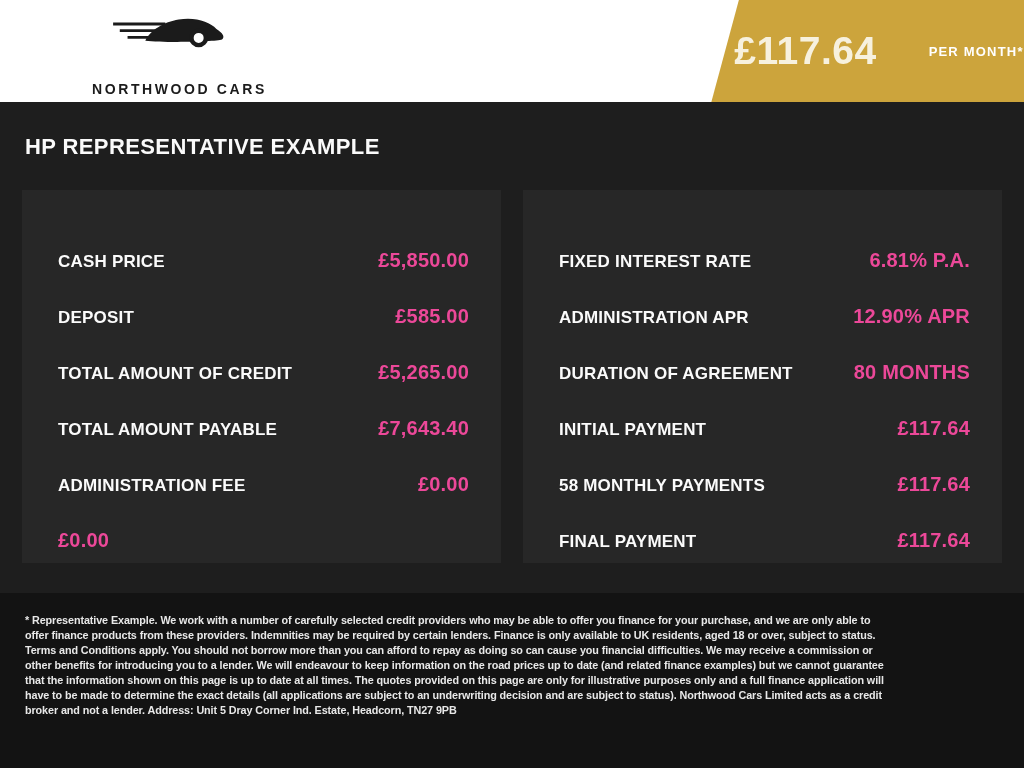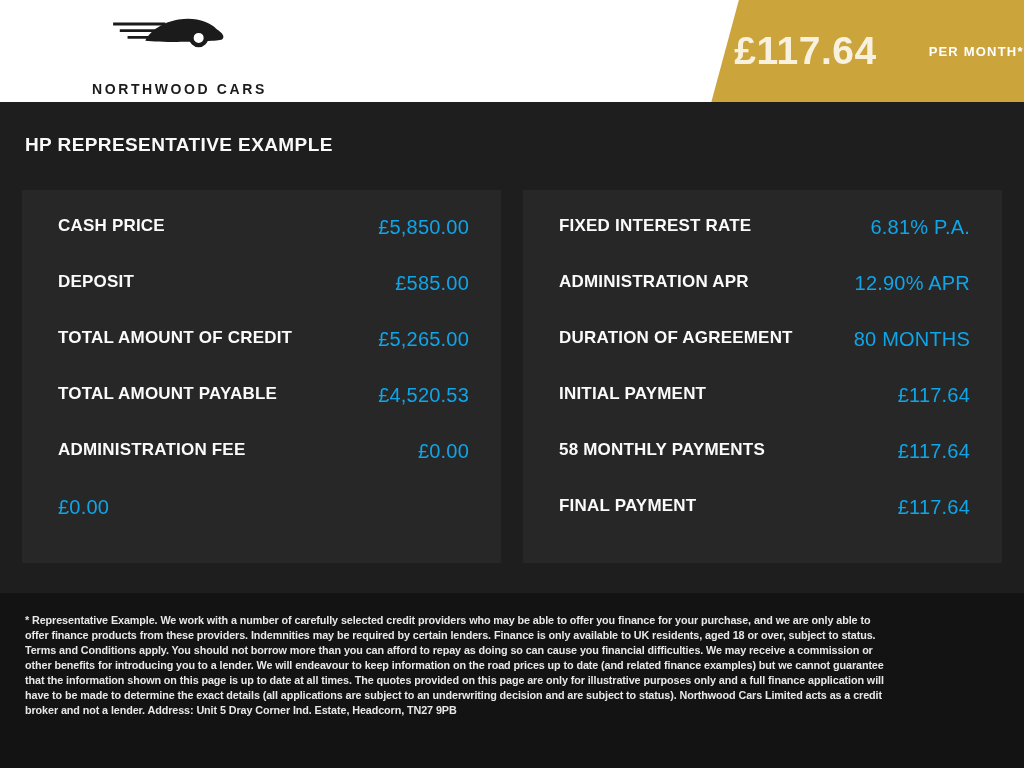--- a/index.html
+++ b/index.html
@@ -50,42 +50,42 @@
   }
 
   
   .content {
     position: absolute; top: 102px; left: 0;
     width: 1024px; height: 491px;
     background: #1E1E1E;
   }
   .page-title {
     position: absolute; left: 25px; top: 32px;
-    font-size: 19px; font-weight: bold; color: #FAFAFA;
+    font-size: 22px; font-weight: bold; color: #FAFAFA;
     letter-spacing: 0.4px;
   }
   .panels {
     position: absolute; left: 22px; top: 88px;
     width: 980px; display: flex; gap: 22px;
   }
   .panel {
     flex: 1; height: 373px;
     background: #272727;
     padding: 26px 32px 0 36px;
   }
   .row {
     height: 56px;
-    display: flex; align-items: flex-start; justify-content: space-between;
+    display: flex; align-items: flex-end; justify-content: space-between;
   }
   .row-label {
     font-size: 17px; font-weight: bold; color: #FBFBFB;
     letter-spacing: 0.2px; white-space: nowrap;
   }
   .row-value {
-    font-size: 20px; font-weight: normal; color: #0ea5e9;
+    font-size: 20px; font-weight: bold; color: #ec4899;
     letter-spacing: 0.2px; white-space: nowrap;
   }
 
   
   .footer {
     position: absolute; top: 593px; left: 0;
     width: 1024px; height: 175px;
     background: #131313;
   }
   .disclaimer {
@@ -135,21 +135,21 @@
       <div class="row">
         <span class="row-label">DEPOSIT</span>
         <span class="row-value">£585.00</span>
       </div>
       <div class="row">
         <span class="row-label">TOTAL AMOUNT OF CREDIT</span>
         <span class="row-value">£5,265.00</span>
       </div>
       <div class="row">
         <span class="row-label">TOTAL AMOUNT PAYABLE</span>
-        <span class="row-value">£4,520.53</span>
+        <span class="row-value">£7,643.40</span>
       </div>
       <div class="row">
         <span class="row-label">ADMINISTRATION FEE</span>
         <span class="row-value">£0.00</span>
       </div>
       <div class="row">
         <span class="row-value">£0.00</span>
       </div>
     </div>
 

